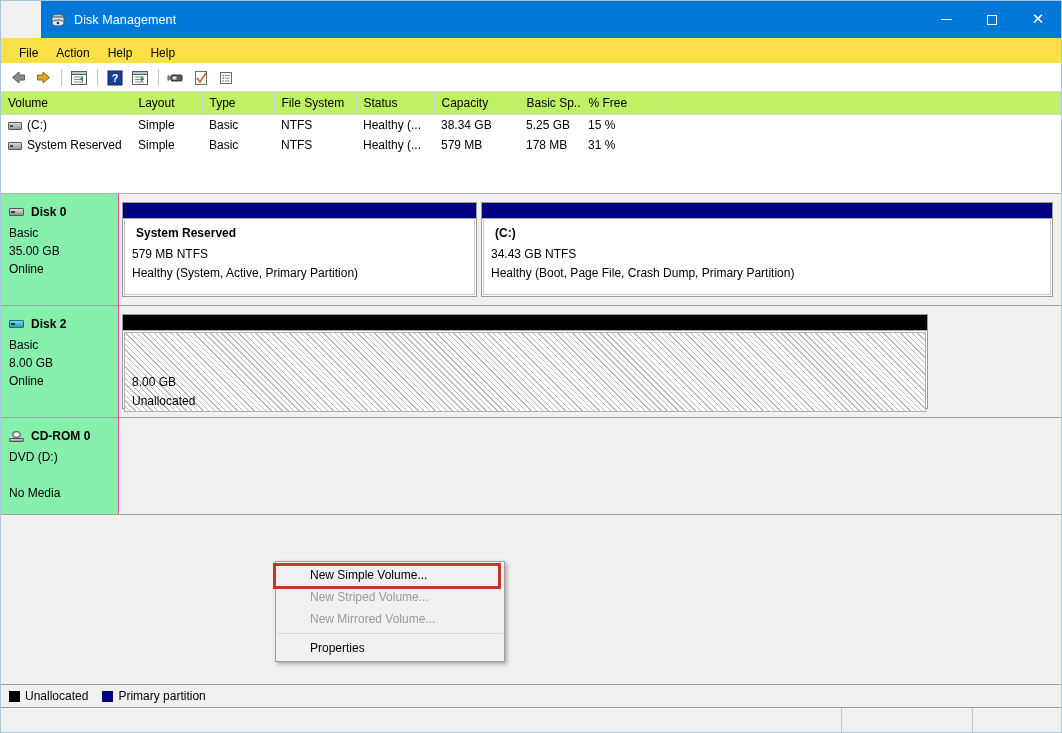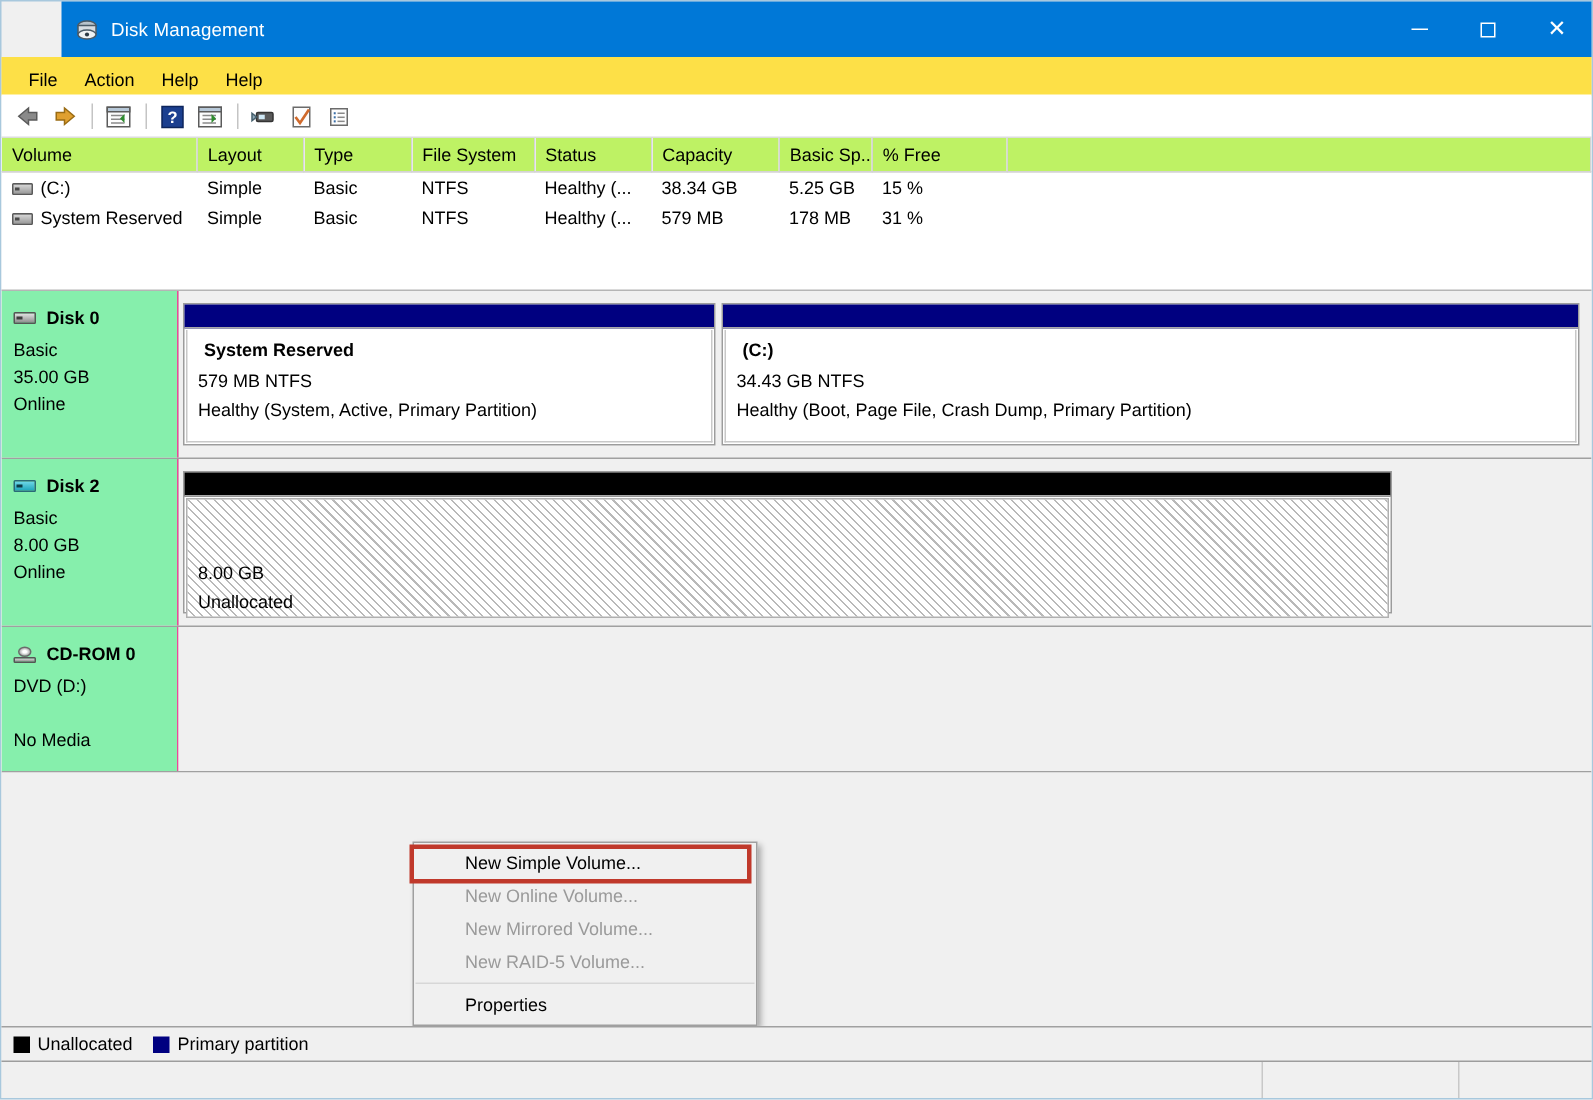--- a/index.html
+++ b/index.html
@@ -556,23 +556,22 @@
         <div class="disk-meta" style="height:18px">&nbsp;</div>
         <div class="disk-meta">No Media</div>
       </div>
       <div class="cdrom-body"></div>
     </div>
 
     <div class="filler" style="height:152px"></div>
 
     <div class="ctxmenu">
       <div class="ctx-item">New Simple Volume...</div>
-      <div class="ctx-item disabled">New Online Volume...</div>
+      <div class="ctx-item disabled">New Striped Volume...</div>
       <div class="ctx-item disabled">New Mirrored Volume...</div>
-      <div class="ctx-item disabled">New RAID-5 Volume...</div>
       <div class="ctx-sep"></div>
       <div class="ctx-item">Properties</div>
 
     </div>
     <div class="ctx-highlight"></div>
 
   </div>
 
   <div class="legend">
     <div class="legend-item">

